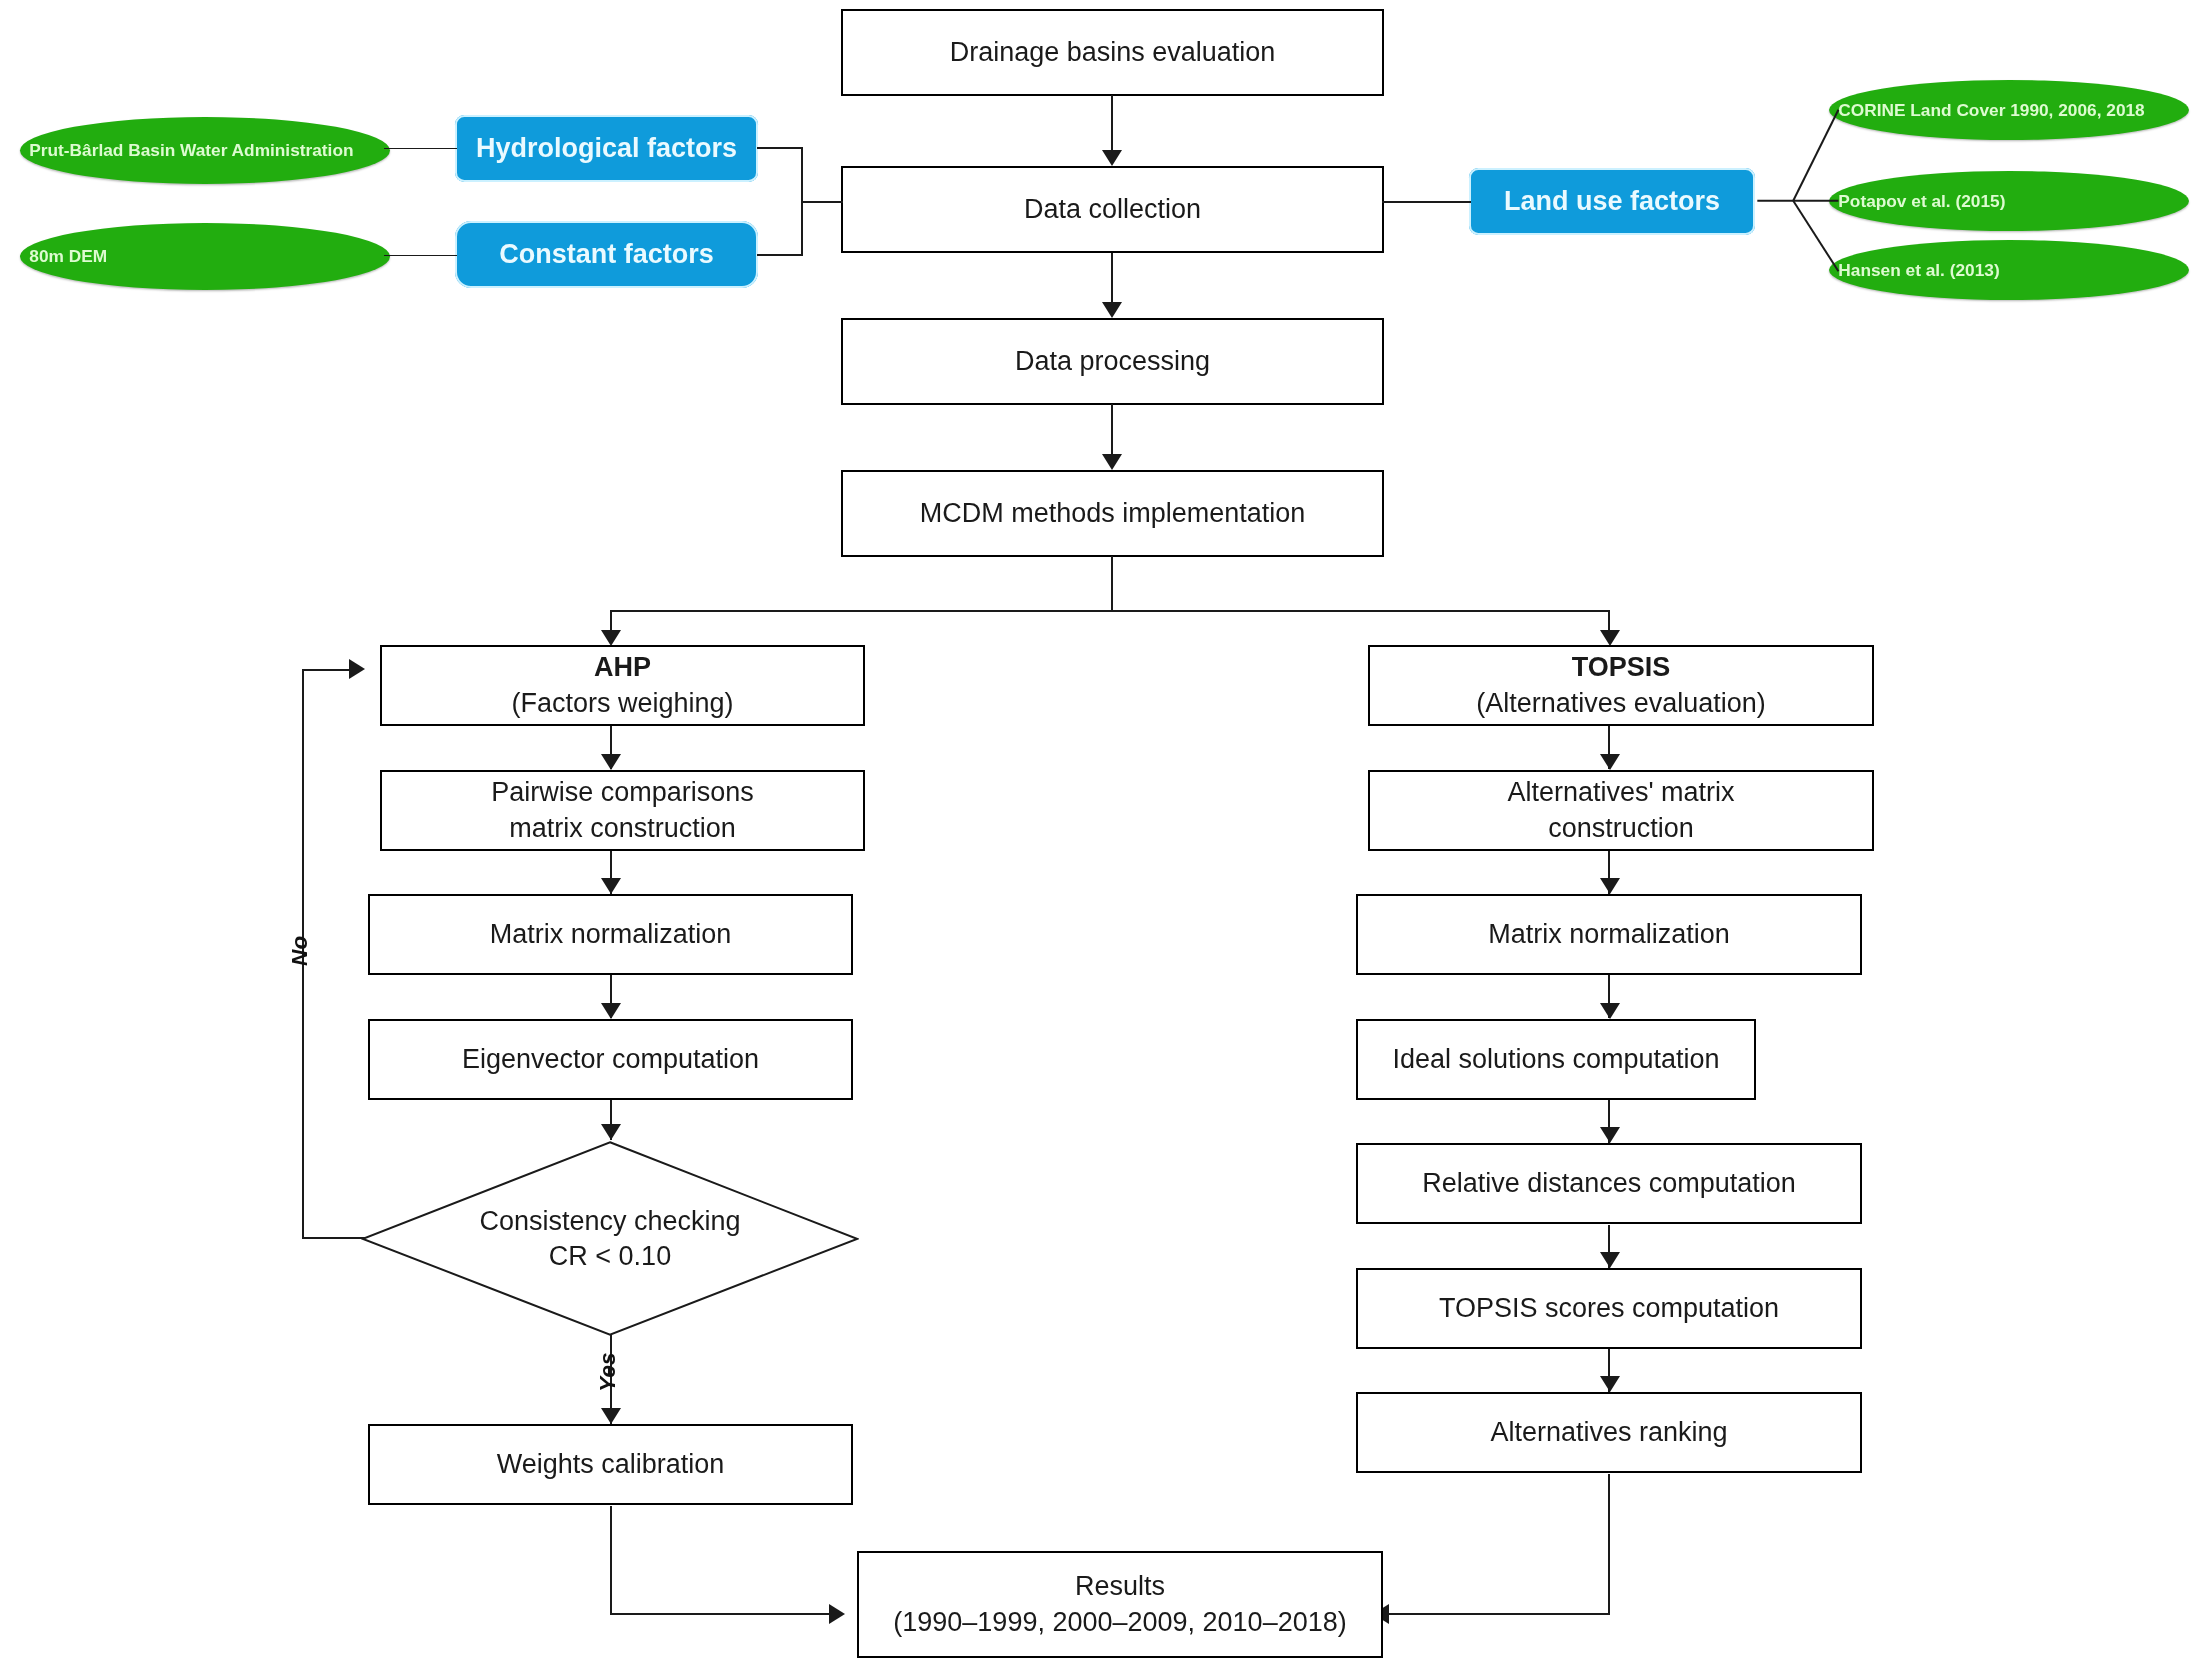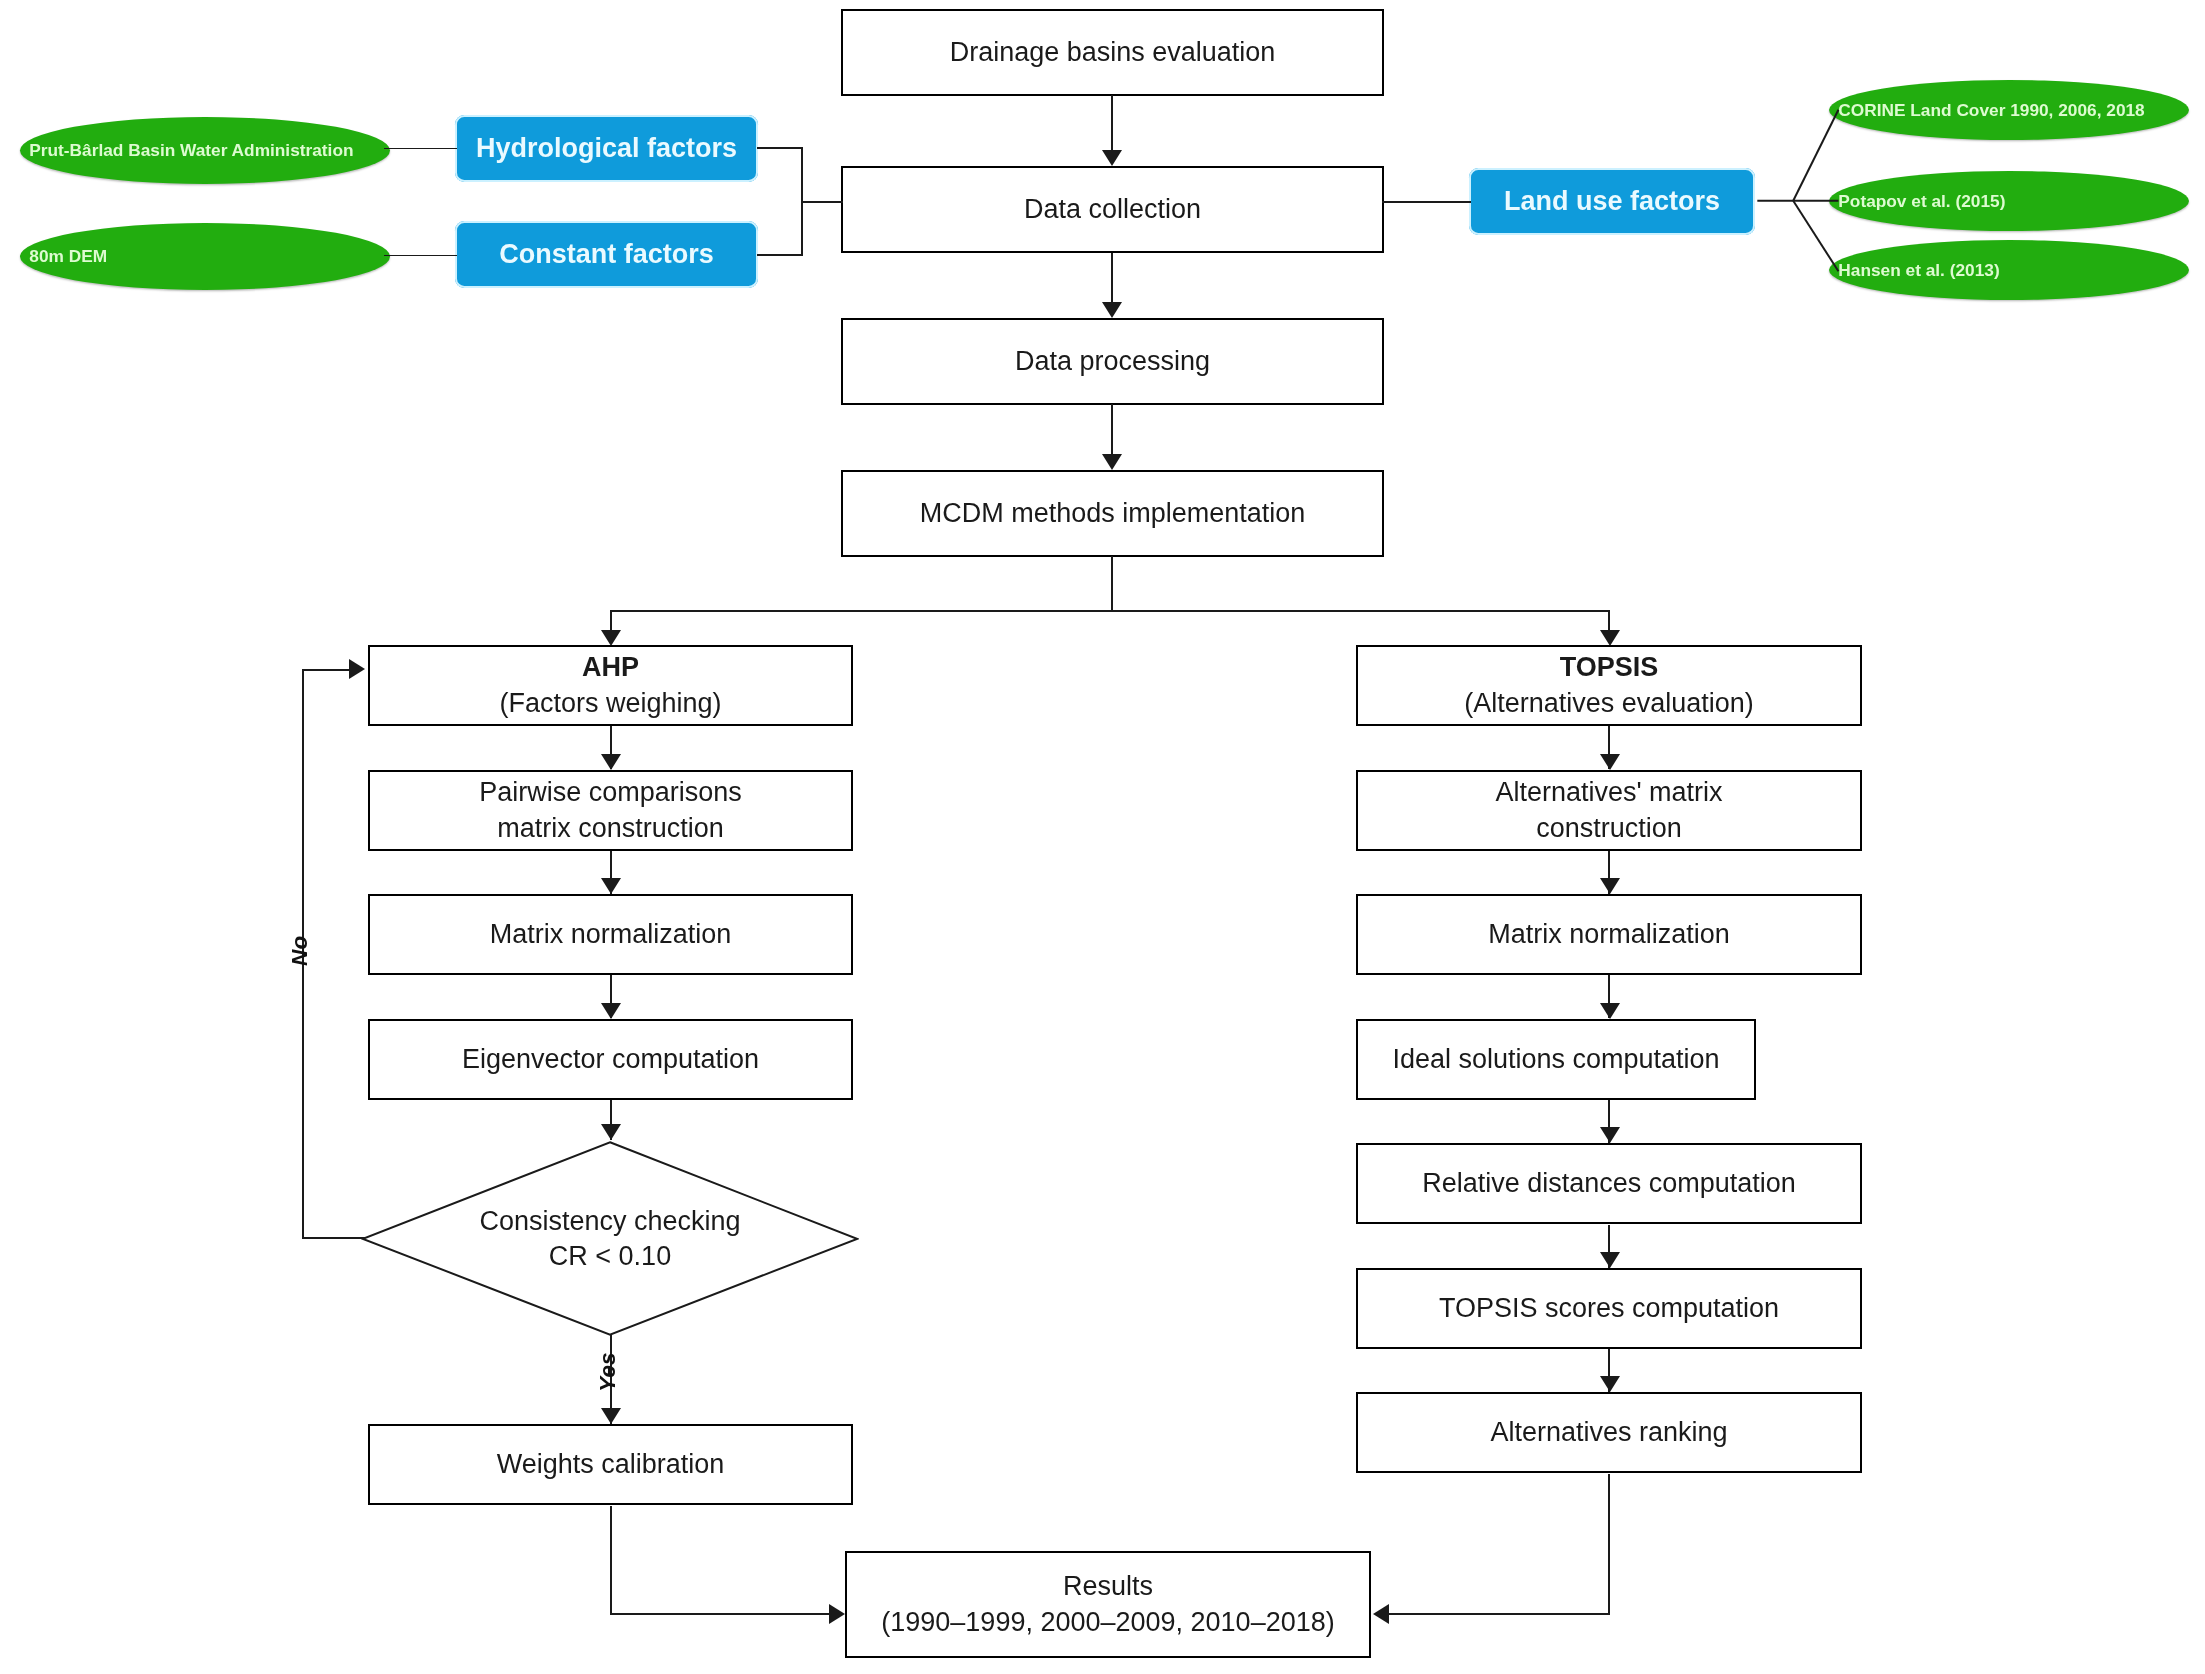--- a/index.html
+++ b/index.html
@@ -24,21 +24,21 @@
     background: #ffffff;
     display: flex;
     align-items: center;
     justify-content: center;
     text-align: center;
     color: #1a1a1a;
     font-size: 27px;
     line-height: 1.28;
     padding: 2.7px 8px;
   }
-  .box.two-line { line-height: 1.30; }
+  .box.two-line { line-height: 1.30; margin-left: 12px; }
   .box .ttl { font-weight: bold; display: block; }
   .box .sub { display: block; font-weight: normal; }
 
   
   .bluebox {
     position: absolute;
     box-sizing: border-box;
     background: #0f9bdb;
     border-radius: 9.3px;
     display: flex;
@@ -171,21 +171,21 @@
   </div>
 
   <div class="ellipse" style="left:20px; top:223px; width:370px; height:67px;">
     <span>80m DEM</span>
   </div>
 
   <div class="bluebox" style="left:455px; top:115px; width:303px; height:67px;">
     <span>Hydrological factors</span>
   </div>
 
-  <div class="bluebox" style="left:455px; top:221px; width:303px; height:67px;">
+  <div class="bluebox" style="left:455px; top:221px; width:303px; height:67px;border-radius:16px;">
     <span>Constant factors</span>
   </div>
 
   <div class="hline thin" style="left:384px; top:148px; width:73px;"></div>
   <div class="hline thin" style="left:384px; top:255px; width:73px;"></div>
 
   <div class="hline" style="left:757px; top:147px; width:45px;"></div>
   <div class="hline" style="left:757px; top:254px; width:45px;"></div>
   <div class="vline" style="left:801px; top:147px; height:109px;"></div>
   <div class="hline" style="left:801px; top:201px; width:42px;"></div>

